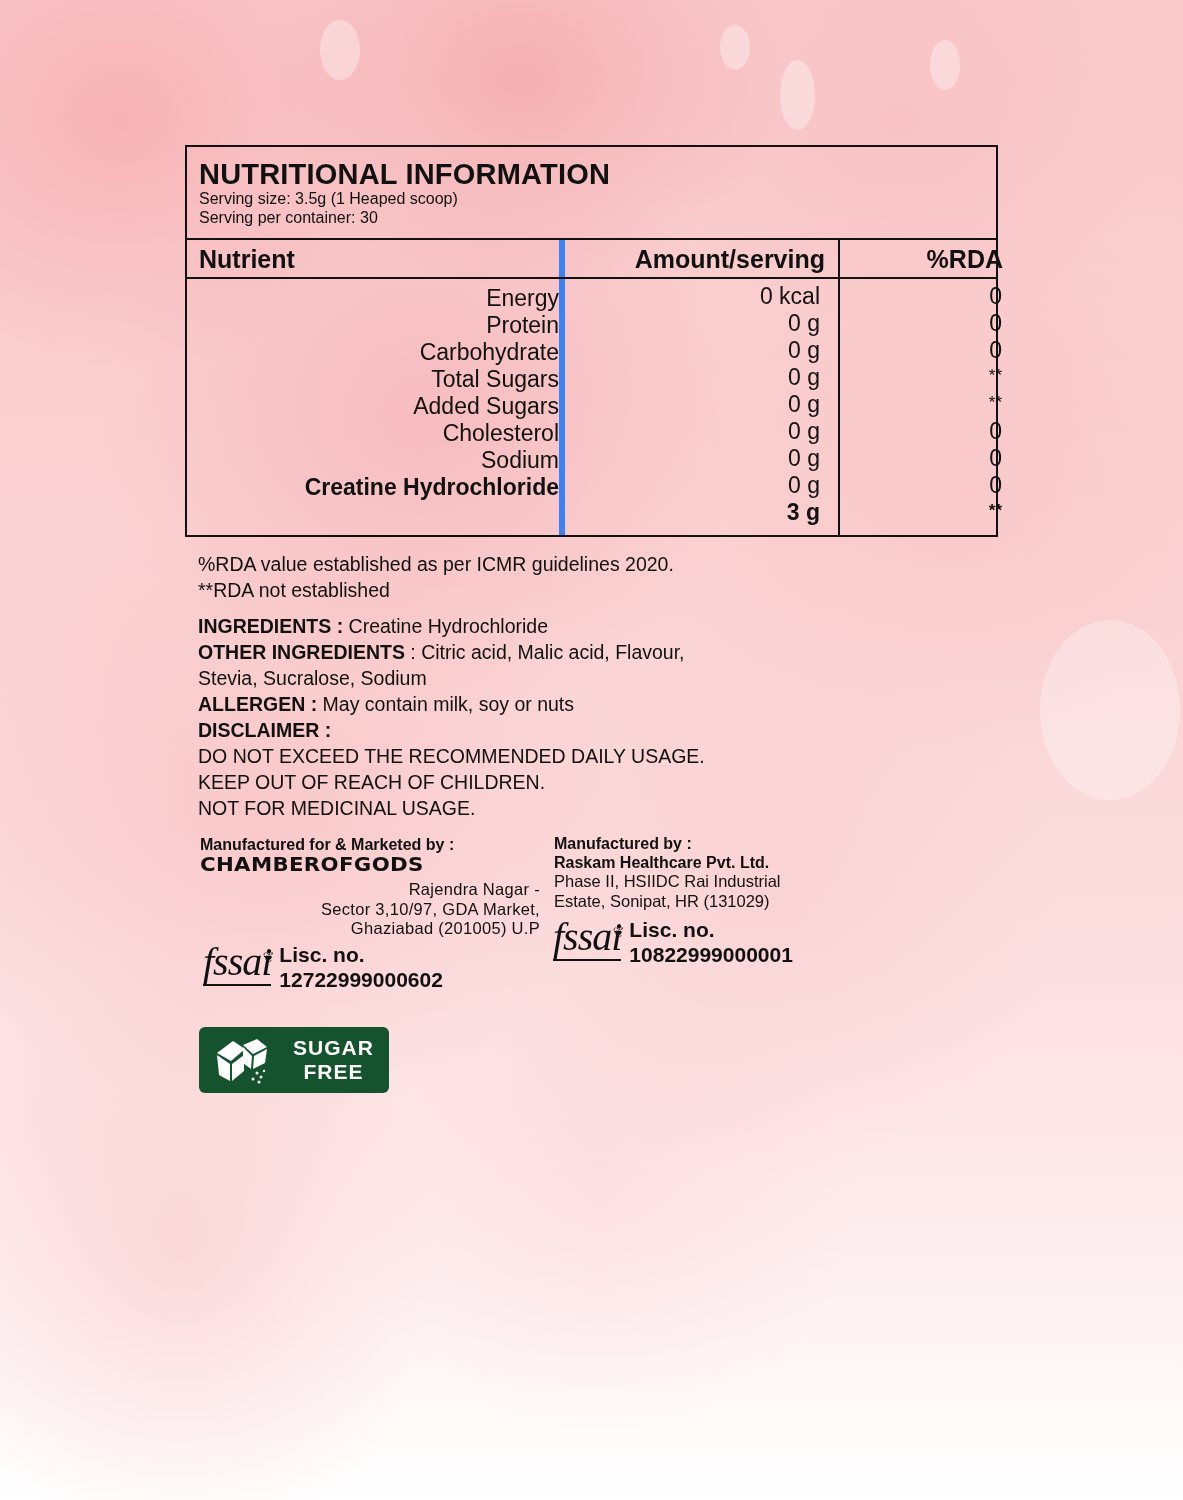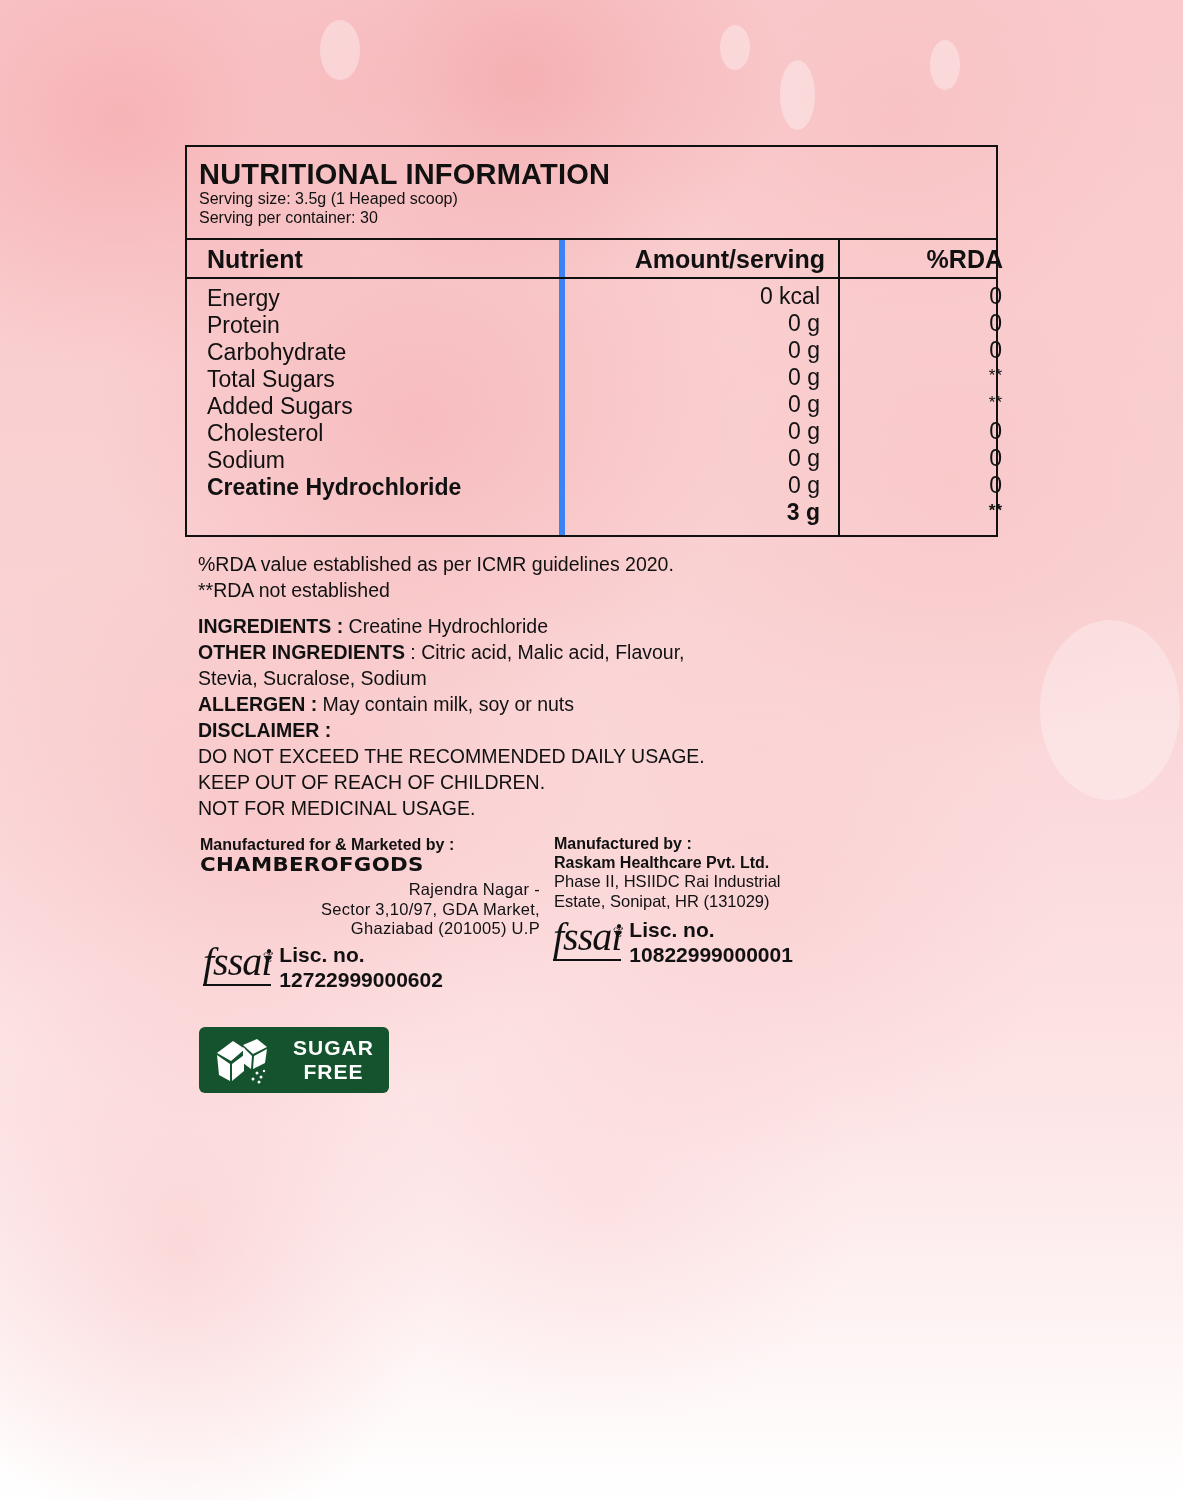--- a/index.html
+++ b/index.html
@@ -32,33 +32,33 @@
     }
     .panel-head { position: absolute; left: 0; top: 0; width: 100%; height: 92px; padding: 12px 0 0 12px; }
     .title { font-size: 29px; font-weight: bold; letter-spacing: 0.2px; line-height: 30px; }
     .sub { font-size: 16px; line-height: 19px; }
 
     .t-header {
       position: absolute; left: 0; top: 91px; width: 100%; height: 41px;
       border-top: 2px solid #111; border-bottom: 2px solid #111;
     }
     .col { position: absolute; top: 0; height: 100%; }
-    .c1 { left: 8px; width: 372px; border-radius: 8px; }
+    .c1 { left: 0; width: 372px; border-radius: 8px; }
     .c2 { left: 372px; width: 279px; border-left: 6px solid #3b82f6; }
     .c3 { left: 651px; width: 178px; border-left: 2px solid #111; }
     .t-header .col { font-size: 25px; font-weight: bold; line-height: 38px; }
     .t-header .c1 { padding-left: 12px; }
     .t-header .c2 { text-align: right; padding-right: 13px; }
     .t-header .c3 { text-align: right; padding-right: 13px; }
 
     .t-body { position: absolute; left: 0; top: 132px; width: 100%; height: 256px; }
     .t-body .c1 { padding: 6px 0 0 12px; }
     .t-body .c2 { padding: 4px 18px 0 0; text-align: right; }
     .t-body .c3 { padding: 4px 14px 0 0; text-align: right; }
-    .row { font-size: 23px; line-height: 27px; height: 27px; white-space: nowrap; }
+    .row { font-size: 23px; line-height: 27px; height: 27px; white-space: nowrap; text-align: right; }
     .row.bold { font-weight: bold; }
     .t-body .c3 .row.star { font-size: 17px; line-height: 24px; height: 27px; padding-top: 0; }
 
     .notes { position: absolute; left: 198px; top: 551px; width: 600px; font-size: 19.5px; line-height: 26px; }
     .notes .gap { height: 10px; }
     .notes b { font-weight: bold; }
 
     .mfr { position: absolute; font-size: 16px; line-height: 19px; }
     .mfr .lbl { font-weight: bold; font-size: 16px; }
     .mfr .brand { font-family: "DejaVu Sans", sans-serif; font-weight: bold; font-size: 19px; letter-spacing: 0.3px; line-height: 20px; transform: scaleX(1.12); transform-origin: left; display: inline-block; }

